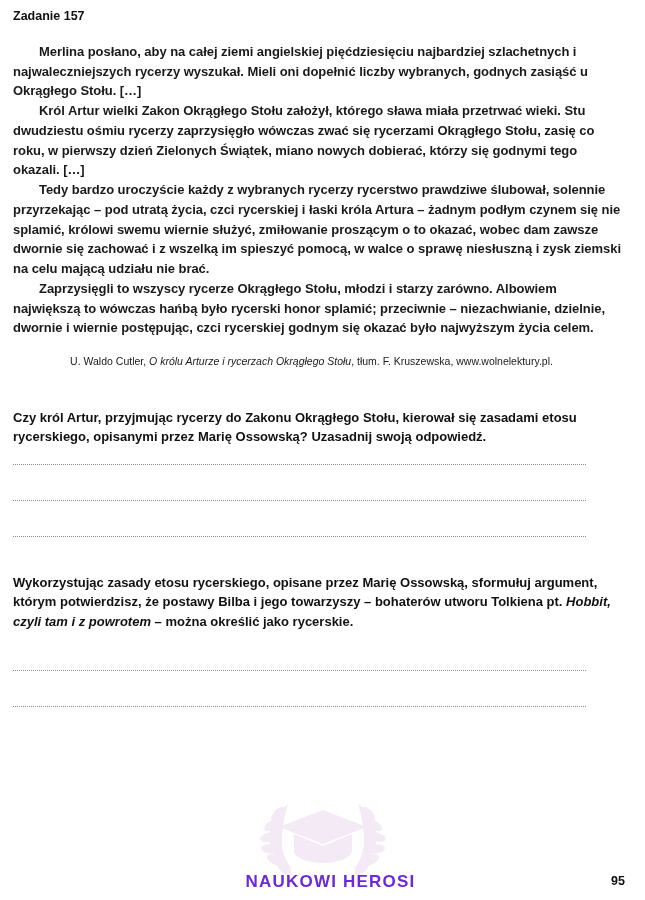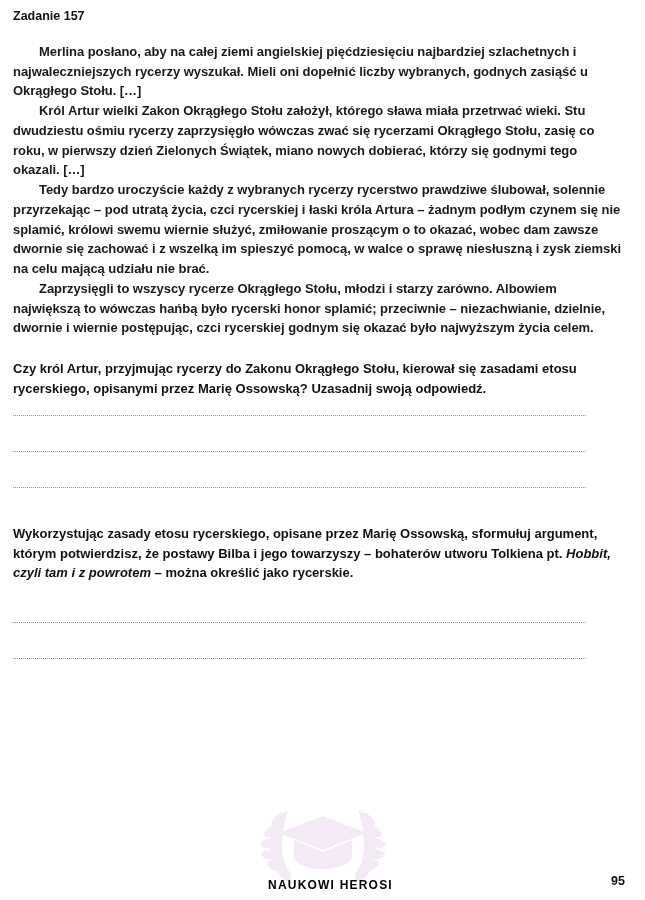--- a/index.html
+++ b/index.html
@@ -35,23 +35,23 @@
     flex-direction: column;
     align-items: center;
     justify-content: flex-end;
     pointer-events: none;
     z-index: 0;
   }
   .watermark svg { display: block; }
   .watermark-text {
     font-family: "Liberation Sans", sans-serif;
     font-weight: bold;
-    font-size: 12px;
+    font-size: 17px;
     letter-spacing: 1.2px;
-    color: #000000;
+    color: #6d28d9;
     margin-top: -14px;
     margin-left: 16px;
   }
 
   
   .content {
     position: relative;
     z-index: 2;
     padding: 8px 21px 0 13px;
   }
@@ -90,21 +90,21 @@
     margin-top: 16px;
     font-size: 10.5px;
     text-align: center;
     color: #1a1a1a;
     line-height: 1.4;
     padding-right: 14px;
   }
   .citation i { font-style: italic; }
 
   .question {
-    margin-top: 21px;
+    margin-top: 39px;
     font-size: 13px;
     font-weight: bold;
     line-height: 1.5;
     color: #111111;
   }
   .question i { font-style: italic; }
 
   
   .answer-lines {
     margin-top: 16px;
@@ -174,20 +174,21 @@
       <div class="task-heading">Zadanie 157</div>
 
 
       <div class="reading">
         <p>Merlina posłano, aby na całej ziemi angielskiej pięćdziesięciu najbardziej szlachetnych i najwaleczniejszych rycerzy wyszukał. Mieli oni dopełnić liczby wybranych, godnych zasiąść u Okrągłego Stołu. […]</p>
         <p>Król Artur wielki Zakon Okrągłego Stołu założył, którego sława miała przetrwać wieki. Stu dwudziestu ośmiu rycerzy zaprzysięgło wówczas zwać się rycerzami Okrągłego Stołu, zasię co roku, w pierwszy dzień Zielonych Świątek, miano nowych dobierać, którzy się godnymi tego okazali. […]</p>
         <p>Tedy bardzo uroczyście każdy z wybranych rycerzy rycerstwo prawdziwe ślubował, solennie przyrzekając – pod utratą życia, czci rycerskiej i łaski króla Artura – żadnym podłym czynem się nie splamić, królowi swemu wiernie służyć, zmiłowanie proszącym o to okazać, wobec dam zawsze dwornie się zachować i z wszelką im spieszyć pomocą, w walce o sprawę niesłuszną i zysk ziemski na celu mającą udziału nie brać.</p>
         <p>Zaprzysięgli to wszyscy rycerze Okrągłego Stołu, młodzi i starzy zarówno. Albowiem największą to wówczas hańbą było rycerski honor splamić; przeciwnie – niezachwianie, dzielnie, dwornie i wiernie postępując, czci rycerskiej godnym się okazać było najwyższym życia celem.</p>
       </div>
 
+      <div class="citation"><span>U. Waldo Cutler, </span><i>O królu Arturze i rycerzach Okrągłego Stołu</i><span>, tłum. F. Kruszewska, www.wolnelektury.pl.</span></div>
 
       <div class="question">Czy król Artur, przyjmując rycerzy do Zakonu Okrągłego Stołu, kierował się zasadami etosu rycerskiego, opisanymi przez Marię Ossowską? Uzasadnij swoją odpowiedź.</div>
 
       <div class="answer-lines">
         <div class="dotline"></div>
         <div class="gap-35"></div>
         <div class="dotline"></div>
         <div class="gap-35"></div>
         <div class="dotline"></div>
       </div>

